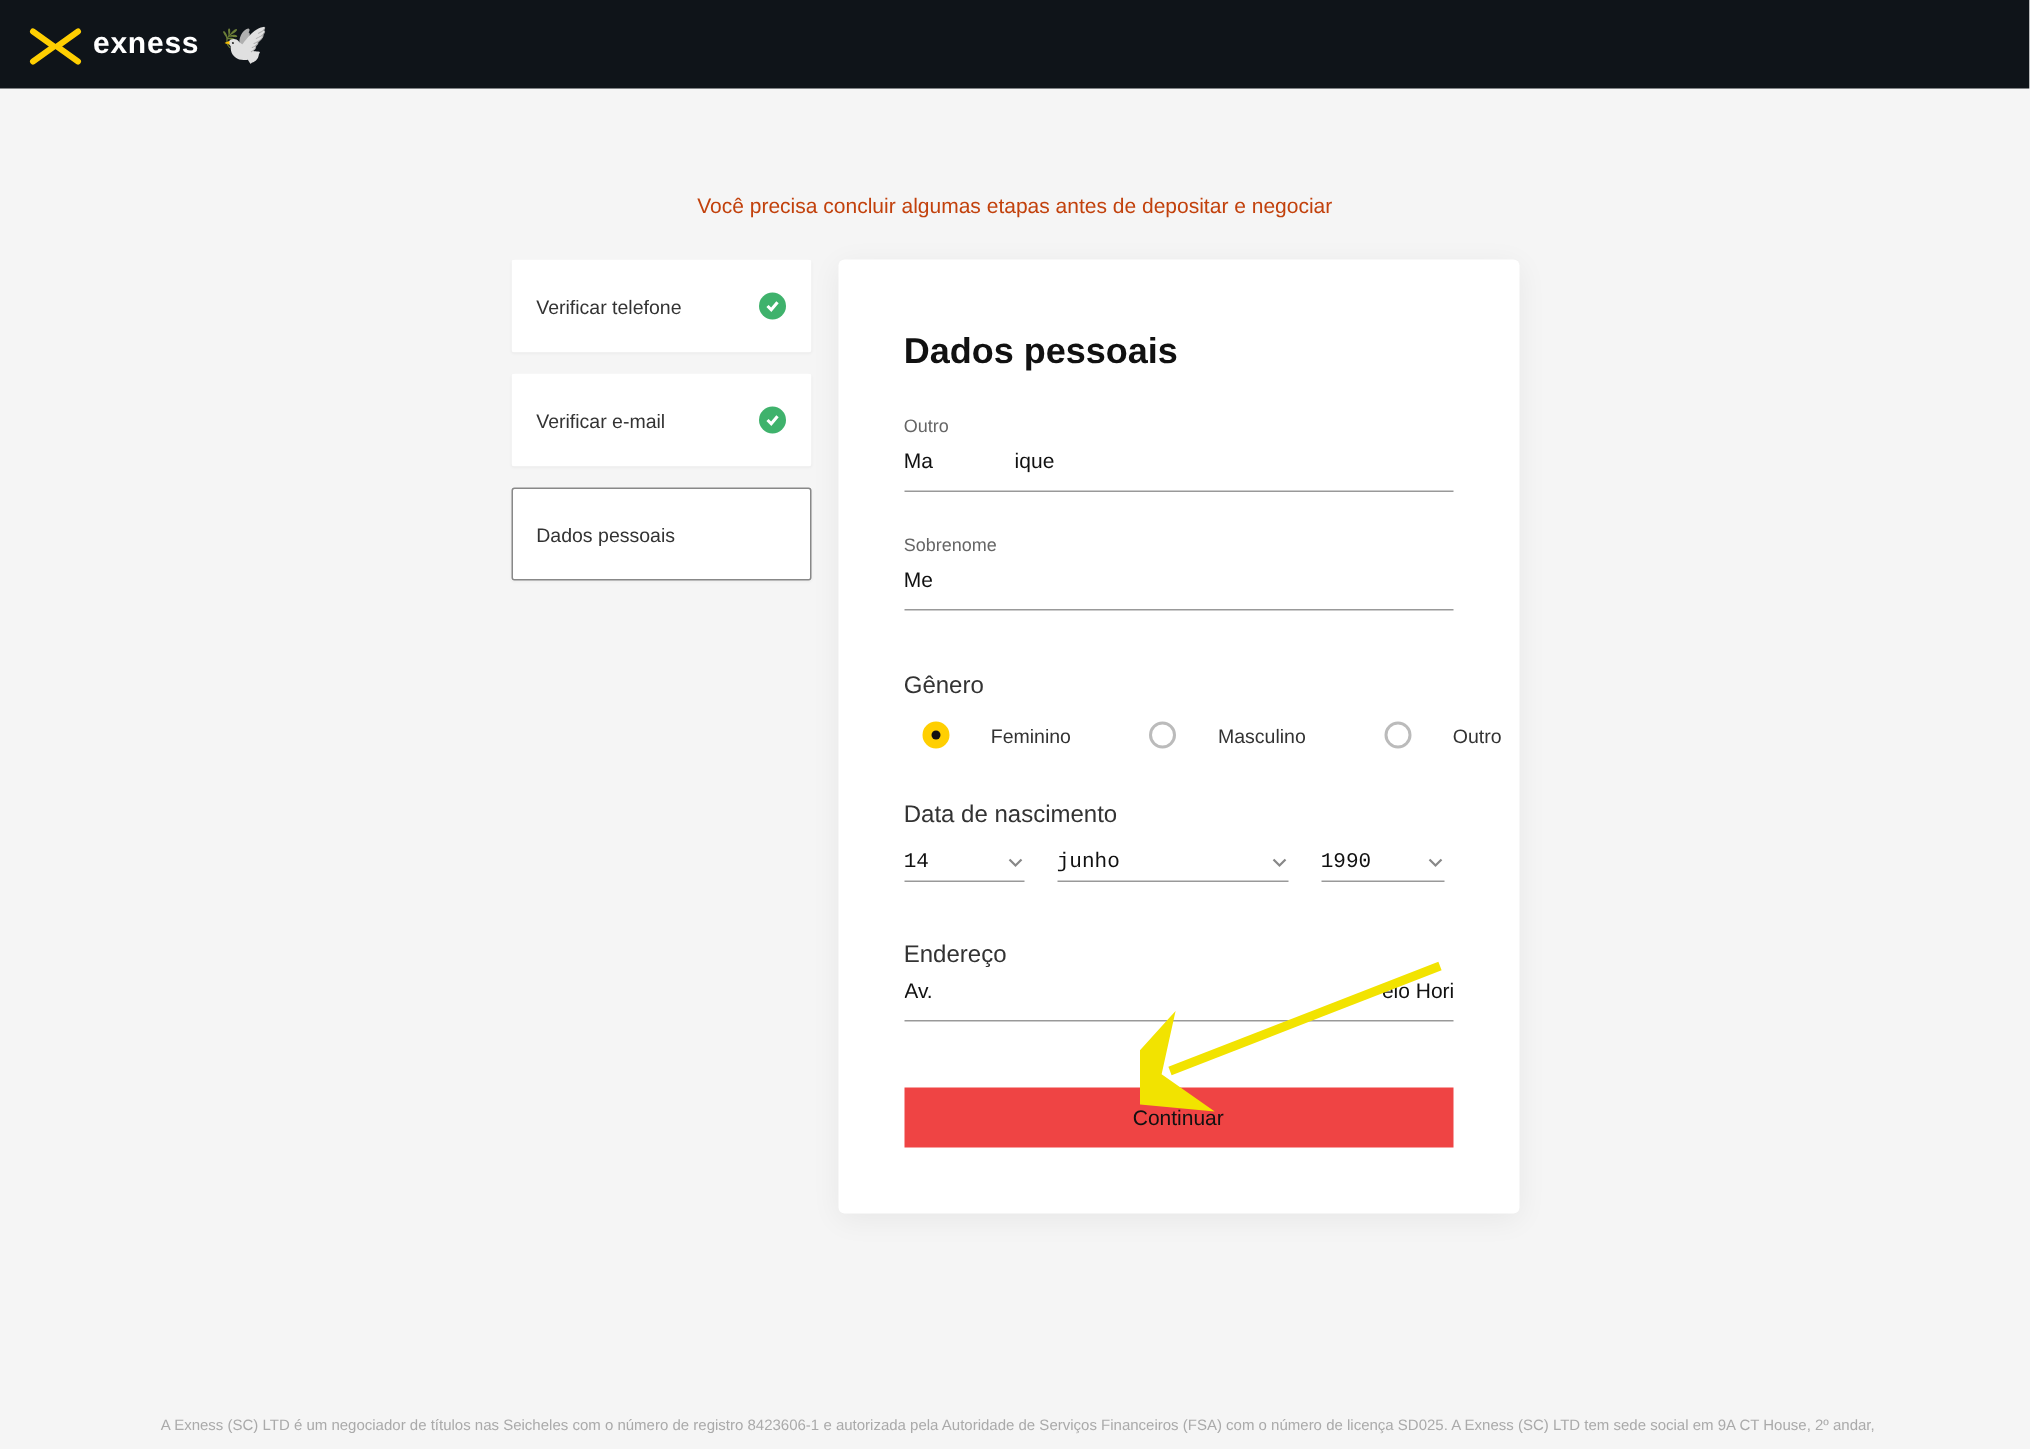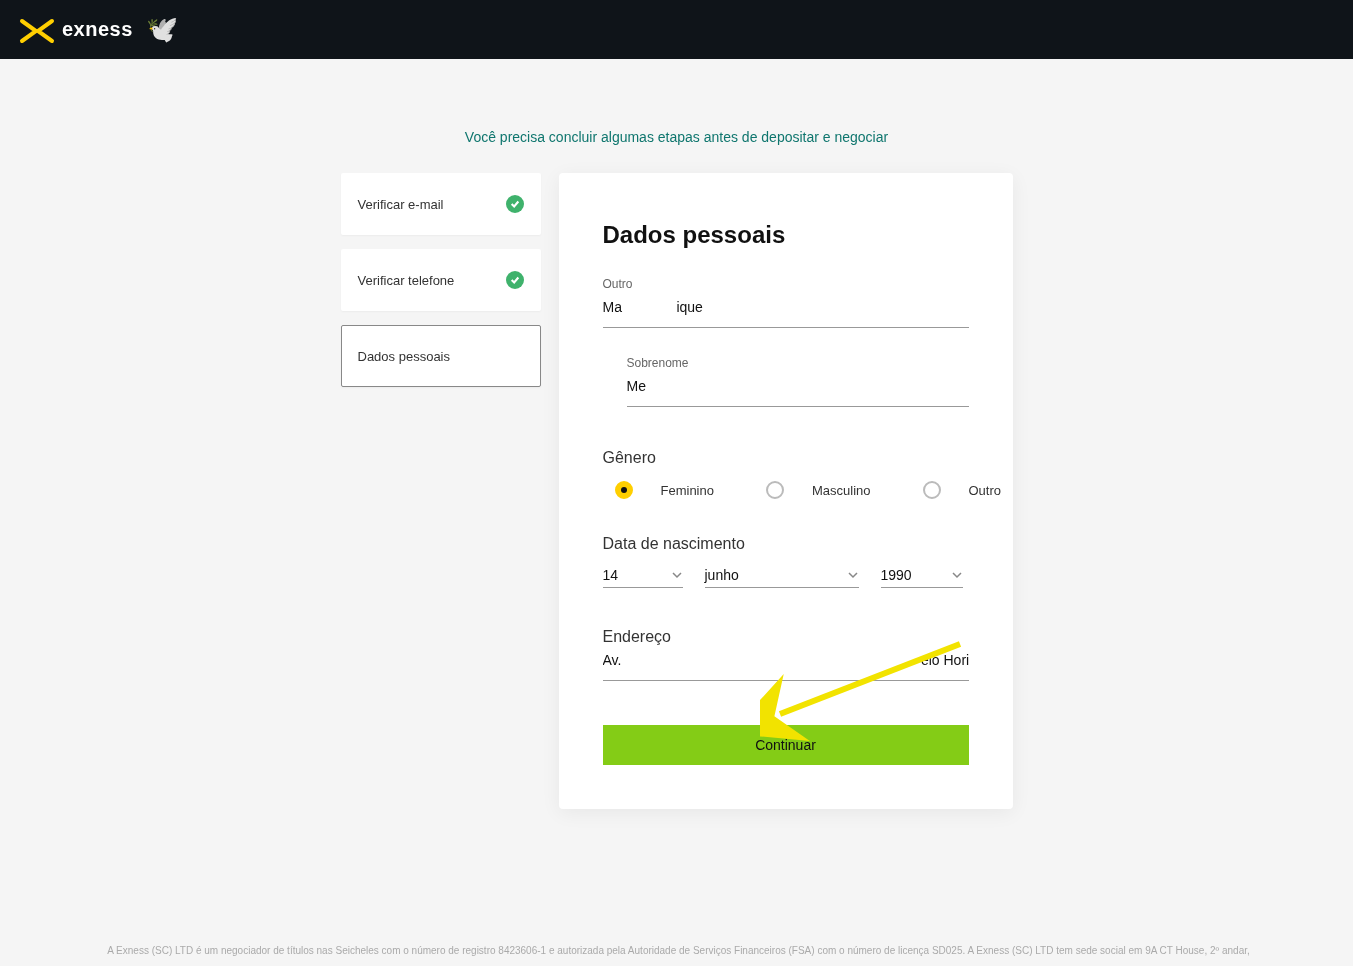--- a/index.html
+++ b/index.html
@@ -34,21 +34,21 @@
       letter-spacing: 0.5px;
     }
     .dove {
       margin-left: 8px;
       font-size: 26px;
     }
     .intro {
       text-align: center;
       margin-top: 70px;
       font-size: 14px;
-      color: #0f766e;
+      color: #c2410c;
     }
     .content {
       display: flex;
       justify-content: center;
       margin-top: 28px;
       gap: 18px;
       align-items: flex-start;
     }
     .steps {
       width: 200px;
@@ -156,20 +156,21 @@
       background: #111;
     }
     .radio-label {
       font-size: 13px;
       color: #333;
     }
     .dob-row {
       display: flex;
       gap: 22px;
       margin-bottom: 40px;
+      font-family: Liberation Mono, monospace;
     }
     .select-wrap {
       position: relative;
       border-bottom: 1px solid #999;
       padding-bottom: 4px;
       display: flex;
       align-items: center;
       justify-content: space-between;
       cursor: pointer;
     }
@@ -179,21 +180,21 @@
     .select-value { font-size: 14px; color: #111; }
     .chevron {
       width: 12px;
       height: 12px;
       stroke: #888;
       stroke-width: 1.5;
       fill: none;
     }
     .continue-btn {
       width: 100%;
-      background: #84cc16;
+      background: #ef4444;
       border: none;
       height: 40px;
       font-size: 14px;
       color: #111;
       cursor: pointer;
       margin-top: 44px;
     }
     .footer-text {
       position: absolute;
       bottom: 10px;
@@ -225,49 +226,49 @@
     <span class="logo-text">exness</span>
     <span class="dove">🕊️</span>
   </div>
 </div>
 
 <div class="intro">Você precisa concluir algumas etapas antes de depositar e negociar</div>
 
 <div class="content">
   <div class="steps">
     <div class="step">
+      <span>Verificar telefone</span>
+      <span class="check-icon">
+        <svg viewBox="0 0 12 12">
+            <path d="M2 6 L5 9 L10 3"></path>
+          </svg>
+      </span>
+    </div>
+    <div class="step">
       <span>Verificar e-mail</span>
       <span class="check-icon">
         <svg viewBox="0 0 12 12">
             <path d="M2 6 L5 9 L10 3"></path>
           </svg>
       </span>
     </div>
-    <div class="step">
-      <span>Verificar telefone</span>
-      <span class="check-icon">
-        <svg viewBox="0 0 12 12">
-            <path d="M2 6 L5 9 L10 3"></path>
-          </svg>
-      </span>
-    </div>
     <div class="step active">
       <span>Dados pessoais</span>
     </div>
   </div>
 
   <div class="card">
     <h2 class="card-title">Dados pessoais</h2>
 
     <div class="field-group">
       <label class="field-label">Outro</label>
       <input class="field-input" type="text" value="Ma              ique" style="">
     </div>
 
-    <div class="field-group" style="margin-bottom:42px;margin-left:24px;">
+    <div class="field-group" style="margin-bottom:42px;">
       <label class="field-label">Sobrenome</label>
       <input class="field-input" type="text" value="Me" style="">
     </div>
 
     <label class="section-label">Gênero</label>
     <div class="radio-row">
       <div class="radio-item">
         <span class="radio-circle selected">
             <span class="radio-dot"></span>
           </span>

